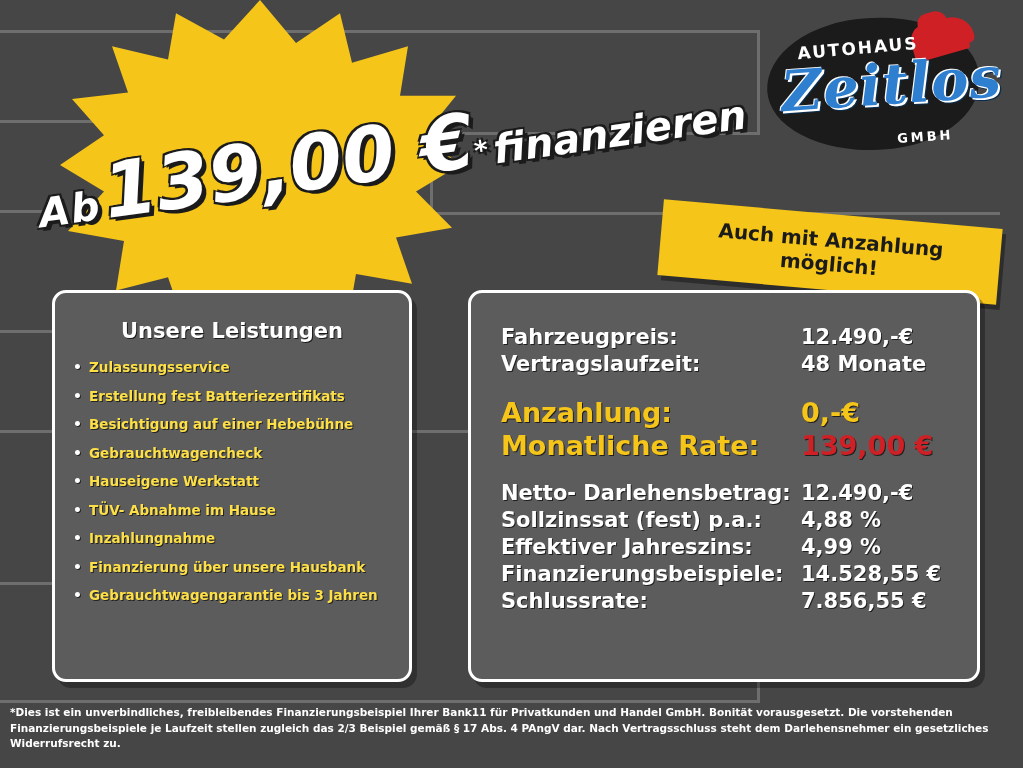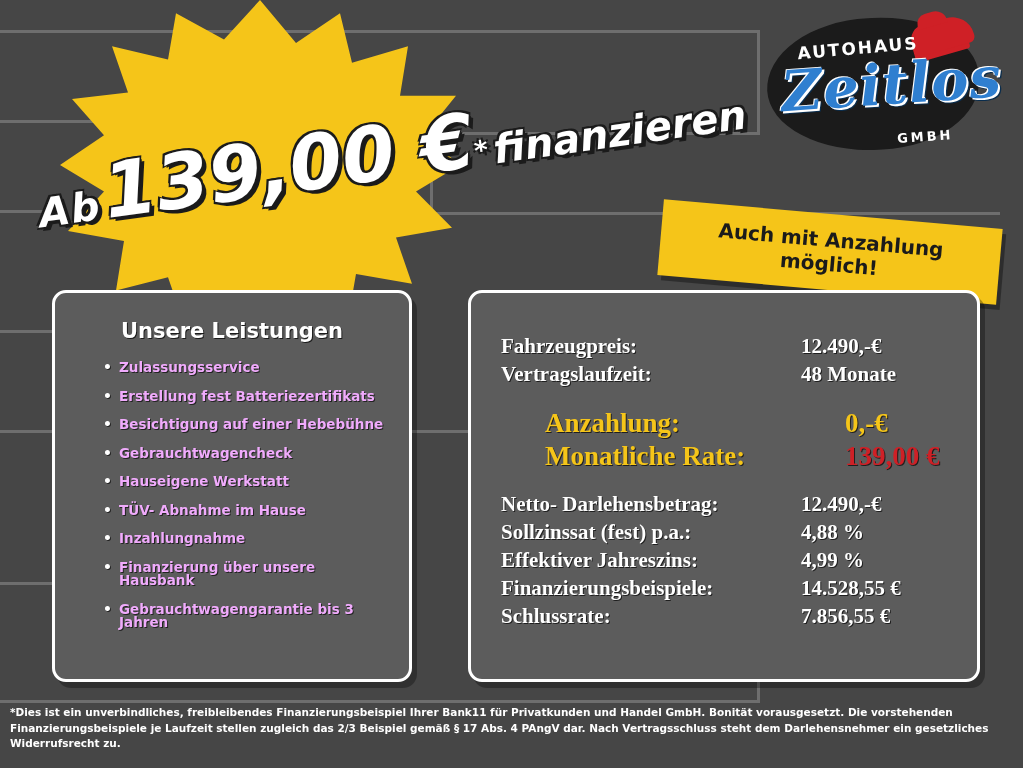--- a/index.html
+++ b/index.html
@@ -203,41 +203,39 @@
     margin: 26px 0 18px 0;
     text-shadow: 1px 1px 0 #1b1b1b;
   }
   .svc-list {
     list-style: none;
     margin: 0;
     padding: 0 14px 0 34px;
   }
   .svc-list li {
     position: relative;
-    color: #f0abfc;
+    color: #fde047;
     font-size: 13.5px;
     font-weight: bold;
     line-height: 1.0;
     margin-bottom: 15px;
     text-shadow: 1px 1px 0 #232323;
-    margin-left: 30px;
   }
   .svc-list li:before {
     content: "\2022";
     position: absolute;
     left: -16px;
     top: -1px;
     color: #ffffff;
     font-size: 14px;
   }
 
   
   .fin {
-    padding: 41px 0 0 30px;
-    font-family: Liberation Serif, serif;
+    padding: 32px 0 0 30px;
   }
   .fin-row {
     display: flex;
     align-items: baseline;
     margin-bottom: 3px;
   }
   .fin-label {
     width: 300px;
     color: #ffffff;
     font-size: 21px;
@@ -251,21 +249,21 @@
     text-shadow: 1px 1px 0 #1f1f1f;
   }
   .fin-row.big .fin-label,
   .fin-row.big .fin-value {
     font-size: 27px;
     color: #f5c519;
     text-shadow: 1px 1px 0 #1f1f1f;
   }
   .fin-row.big.red .fin-label { color: #f5c519; }
   .fin-row.big.red .fin-value { color: #cf2026; }
-  .fin-row.big { margin-bottom: 2px; margin-left: 44px; }
+  .fin-row.big { margin-bottom: 2px; }
   .fin-gap { height: 18px; }
 
   
   .footnote {
     position: absolute;
     left: 10px;
     right: 10px;
     bottom: 16px;
     color: #ffffff;
     font-size: 10.5px;

